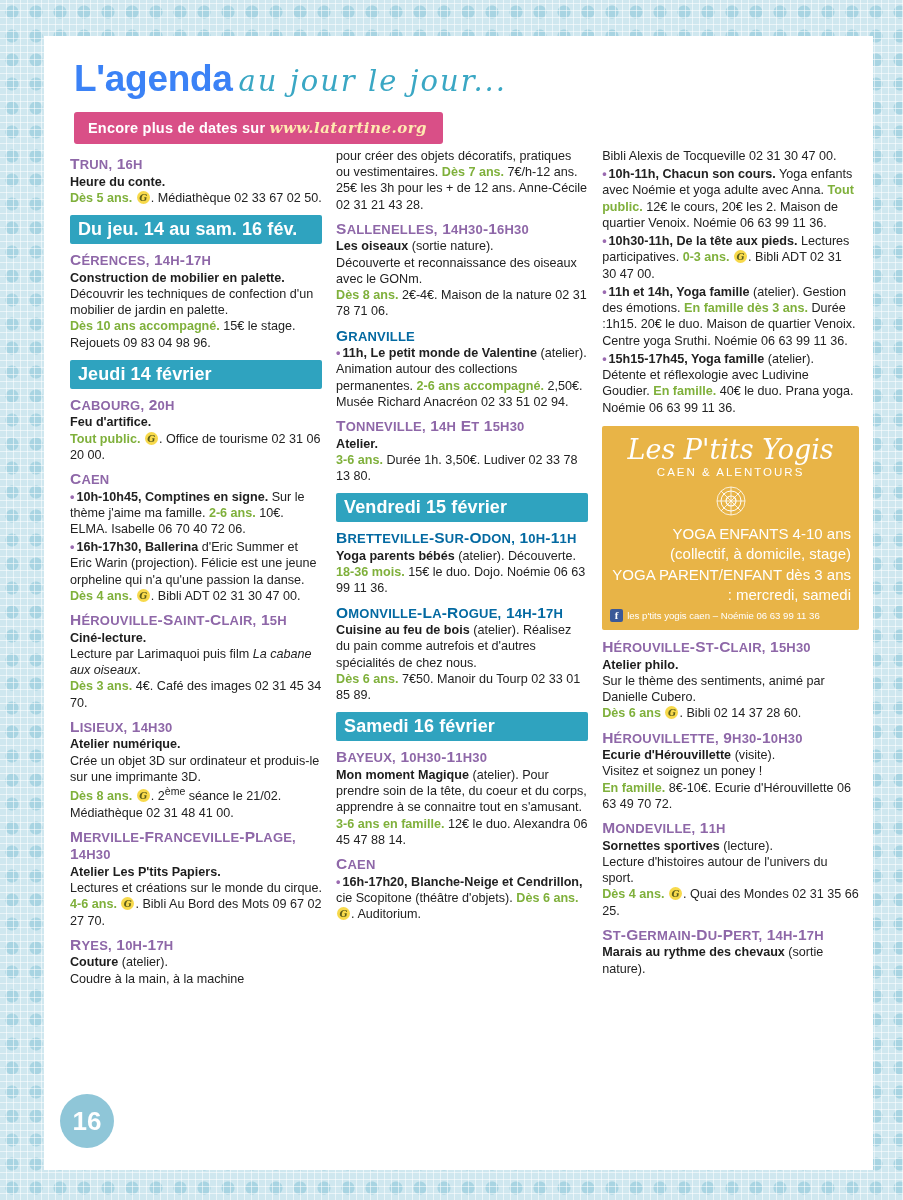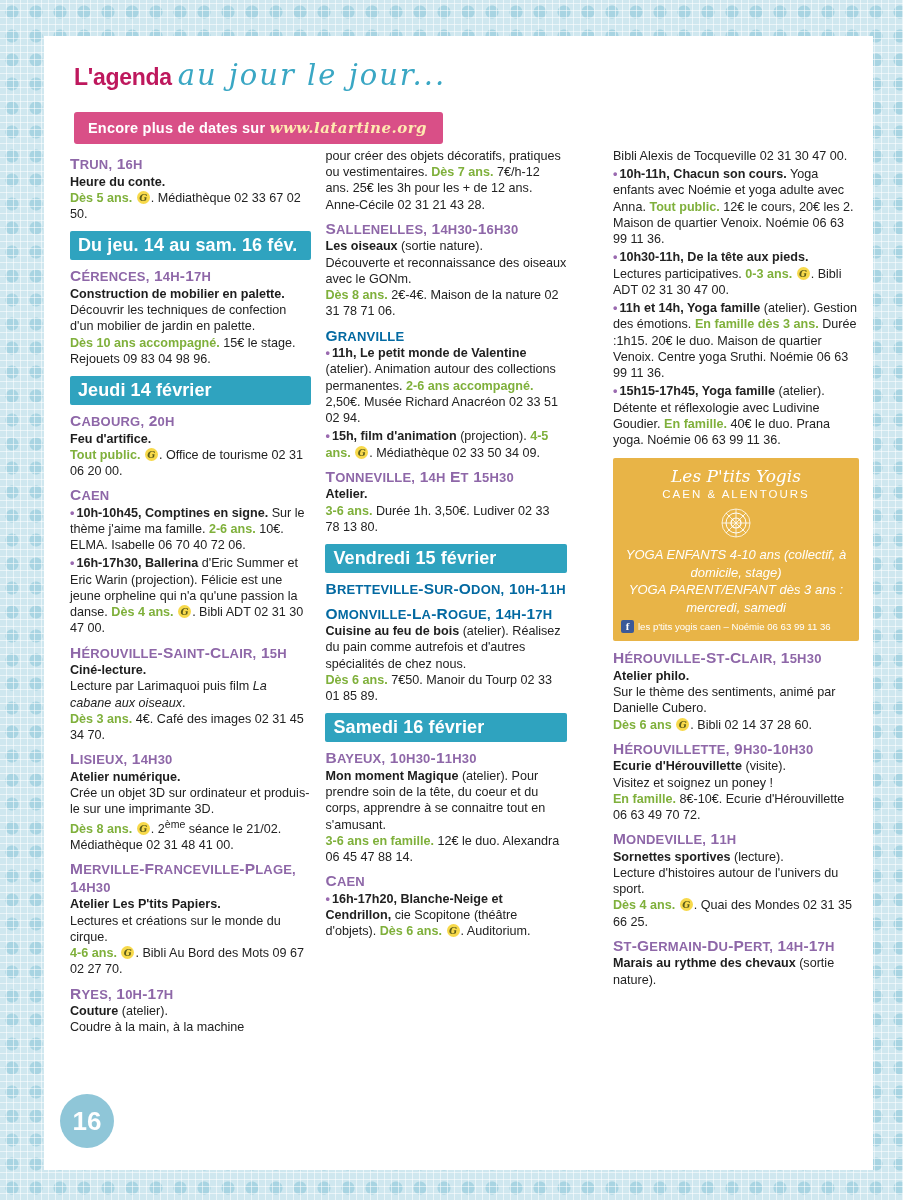--- a/index.html
+++ b/index.html
@@ -21,21 +21,21 @@
       #cfe7ef;
   }
   #page-inner {
     position:absolute; left:44px; top:36px; right:30px; bottom:30px;
     background:#ffffff;
   }
   
   .hdr { position:absolute; left:30px; top:22px; }
   .hdr-title {
     font-family:"Liberation Sans", sans-serif;
-    font-weight:bold; font-size:23px; color:#be185d; letter-spacing:-.3px;
+    font-weight:bold; font-size:37px; color:#3b82f6; letter-spacing:-.3px;
     display:inline-block; vertical-align:baseline;
   }
   .hdr-script {
     font-family:"DejaVu Serif", serif;
     font-style:italic; font-size:29px; color:#3aa7c4;
     display:inline-block; margin-left:6px; vertical-align:baseline;
     letter-spacing:2px;
   }
   .hdr-bar {
     position:absolute; left:30px; top:76px;
@@ -48,21 +48,21 @@
   .hdr-bar .url {
     font-family:"DejaVu Serif", serif;
     font-style:italic; font-size:15px; color:#ffe9b0; letter-spacing:.5px;
   }
   
   #cols {
     position:absolute; left:26px; top:112px; right:14px; bottom:10px;
     display:flex; gap:14px;
   }
   .col { width:265px; }
-  .col.c3 { width:270px;margin-left:32px; }
+  .col.c3 { width:270px; }
   
   .town {
     font-family:"Liberation Sans", sans-serif;
     font-weight:bold; font-size:15.5px; color:#8e67a8;
     letter-spacing:.2px; margin:7px 0 1px 0; line-height:1.12;
   }
   .town .sc { font-size:13px; }
   .town.green { color:#0369a1; }
   .datebar {
     background:#2fa3bf; color:#ffffff; font-weight:bold; font-size:18px;
@@ -84,25 +84,25 @@
     vertical-align:1px; margin:0 1px;
     font-family:"DejaVu Serif", serif;
   }
   
   .ad {
     background:#e8b447; margin:10px 0 8px 0; padding:10px 8px 8px 8px;
     border-radius:2px; text-align:center; color:#ffffff;
   }
   .ad-title {
     font-family:"DejaVu Serif", serif; font-style:italic;
-    font-size:17px; color:#ffffff; line-height:1.05;
+    font-size:27px; color:#ffffff; line-height:1.05;
   }
   .ad-sub { font-size:11.5px; letter-spacing:2px; color:#ffffff; margin-top:2px; }
   .ad-mandala { margin:6px auto 6px auto; width:34px; height:34px; }
-  .ad-line { font-size:13px; color:#ffffff; text-align:center; line-height:1.35;font-style:italic; }
+  .ad-line { font-size:15px; color:#ffffff; text-align:right; line-height:1.35; }
   .ad-fb { display:flex; align-items:center; gap:4px; margin-top:4px; }
   .fb-sq {
     width:13px; height:13px; background:#3b5998; color:#fff; font-weight:bold;
     font-size:11px; line-height:13px; text-align:center; border-radius:2px;
     font-family:"Liberation Serif", serif;
   }
   .ad-fb-txt { font-size:9.6px; color:#ffffff; }
   
   .pagenum {
     position:absolute; left:16px; bottom:22px;
@@ -148,25 +148,25 @@
         <div class="evt"><span class="t">Atelier Les P'tits Papiers.</span><br>Lectures et créations sur le monde du cirque.<br><span class="g">4-6 ans.</span> <span class="badge-g">G</span>. Bibli Au Bord des Mots 09 67 02 27 70.</div>
         <div class="town">R<span class="sc">YES,</span> 1<span class="sc">0H</span>-1<span class="sc">7H</span></div>
         <div class="evt"><span class="t">Couture</span> (atelier).<br>Coudre à la main, à la machine</div>
       </div>
       <div class="col">
         <div class="evt">pour créer des objets décoratifs, pratiques ou vestimentaires. <span class="g">Dès 7 ans.</span> 7€/h-12 ans. 25€ les 3h pour les + de 12 ans. Anne-Cécile 02 31 21 43 28.</div>
         <div class="town">S<span class="sc">ALLENELLES,</span> 1<span class="sc">4H30</span>-1<span class="sc">6H30</span></div>
         <div class="evt"><span class="t">Les oiseaux</span> (sortie nature).<br>Découverte et reconnaissance des oiseaux avec le GONm.<br><span class="g">Dès 8 ans.</span> 2€-4€. Maison de la nature 02 31 78 71 06.</div>
         <div class="town green">G<span class="sc">RANVILLE</span></div>
         <div class="evt"><span class="bullet"></span><b>11h, Le petit monde de Valentine</b> (atelier). Animation autour des collections permanentes. <span class="g">2-6 ans accompagné.</span> 2,50€. Musée Richard Anacréon 02 33 51 02 94.</div>
-        <div class="evt"><span class="bullet"></span><b>15h, film d'animation</b> (projection). <span class="g">4-5 ans.</span> <span class="badge-g">G</span>. Médiathèque 02 33 50 34 09.</div>
         <div class="town">T<span class="sc">ONNEVILLE,</span> 1<span class="sc">4H</span> E<span class="sc">T</span> 1<span class="sc">5H30</span></div>
         <div class="evt"><span class="t">Atelier.</span><br><span class="g">3-6 ans.</span> Durée 1h. 3,50€. Ludiver 02 33 78 13 80.</div>
         <div class="datebar">Vendredi 15 février</div>
         <div class="town green">B<span class="sc">RETTEVILLE</span>-S<span class="sc">UR</span>-O<span class="sc">DON,</span> 1<span class="sc">0H</span>-1<span class="sc">1H</span></div>
+        <div class="evt"><span class="t">Yoga parents bébés</span> (atelier). Découverte.<br><span class="g">18-36 mois.</span> 15€ le duo. Dojo. Noémie 06 63 99 11 36.</div>
         <div class="town green">O<span class="sc">MONVILLE</span>-L<span class="sc">A</span>-R<span class="sc">OGUE,</span> 1<span class="sc">4H</span>-1<span class="sc">7H</span></div>
         <div class="evt"><span class="t">Cuisine au feu de bois</span> (atelier). Réalisez du pain comme autrefois et d'autres spécialités de chez nous.<br><span class="g">Dès 6 ans.</span> 7€50. Manoir du Tourp 02 33 01 85 89.</div>
         <div class="datebar">Samedi 16 février</div>
         <div class="town">B<span class="sc">AYEUX,</span> 1<span class="sc">0H30</span>-1<span class="sc">1H30</span></div>
         <div class="evt"><span class="t">Mon moment Magique</span> (atelier). Pour prendre soin de la tête, du coeur et du corps, apprendre à se connaitre tout en s'amusant.<br><span class="g">3-6 ans en famille.</span> 12€ le duo. Alexandra 06 45 47 88 14.</div>
         <div class="town">C<span class="sc">AEN</span></div>
         <div class="evt"><span class="bullet"></span><b>16h-17h20, Blanche-Neige et Cendrillon,</b> cie Scopitone (théâtre d'objets). <span class="g">Dès 6 ans.</span> <span class="badge-g">G</span>. Auditorium.</div>
       </div>
       <div class="col c3">
         <div class="evt">Bibli Alexis de Tocqueville 02 31 30 47 00.</div>

